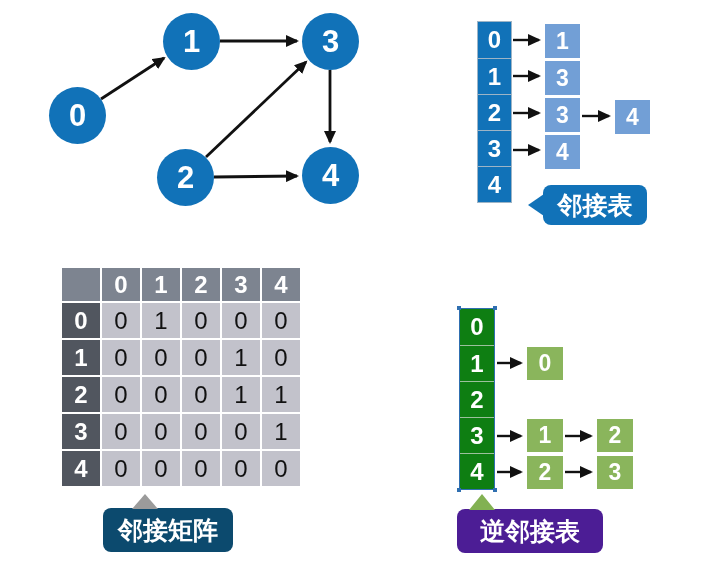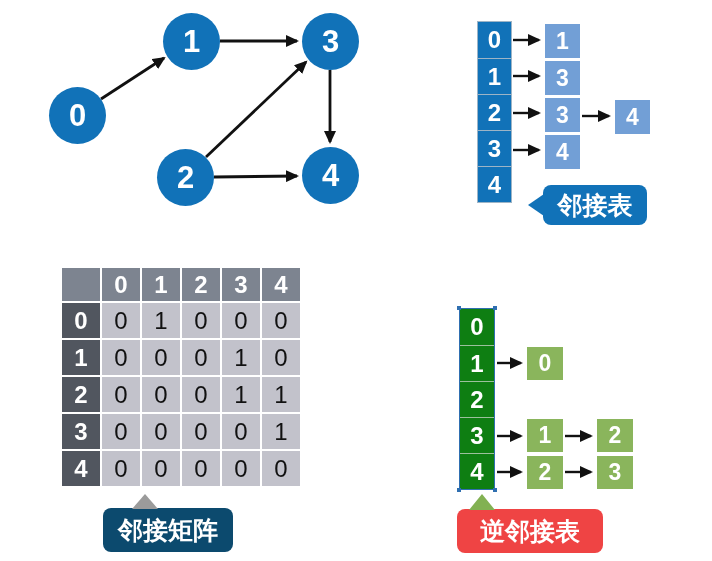--- a/index.html
+++ b/index.html
@@ -68,21 +68,21 @@
     position:absolute;left:-15px;top:9px;width:0;height:0;
     border-top:11px solid transparent;border-bottom:11px solid transparent;
     border-right:16px solid #1172B8;
   }
   .bubble-gray{left:103px;top:508px;width:130px;height:44px;background:#0c4a6e;}
   .tail-up-gray{
     position:absolute;left:29px;top:-14px;width:0;height:0;
     border-left:13px solid transparent;border-right:13px solid transparent;
     border-bottom:15px solid #9B9B9B;
   }
-  .bubble-green{left:457px;top:509px;width:146px;height:44px;background:#ef4444;}
+  .bubble-green{left:457px;top:509px;width:146px;height:44px;background:#4c1d95;}
   .tail-up-green{
     position:absolute;left:12px;top:-15px;width:0;height:0;
     border-left:13px solid transparent;border-right:13px solid transparent;
     border-bottom:16px solid #82B152;
   }
 </style>
 </head>
 <body>
 
 <div class="canvas">

